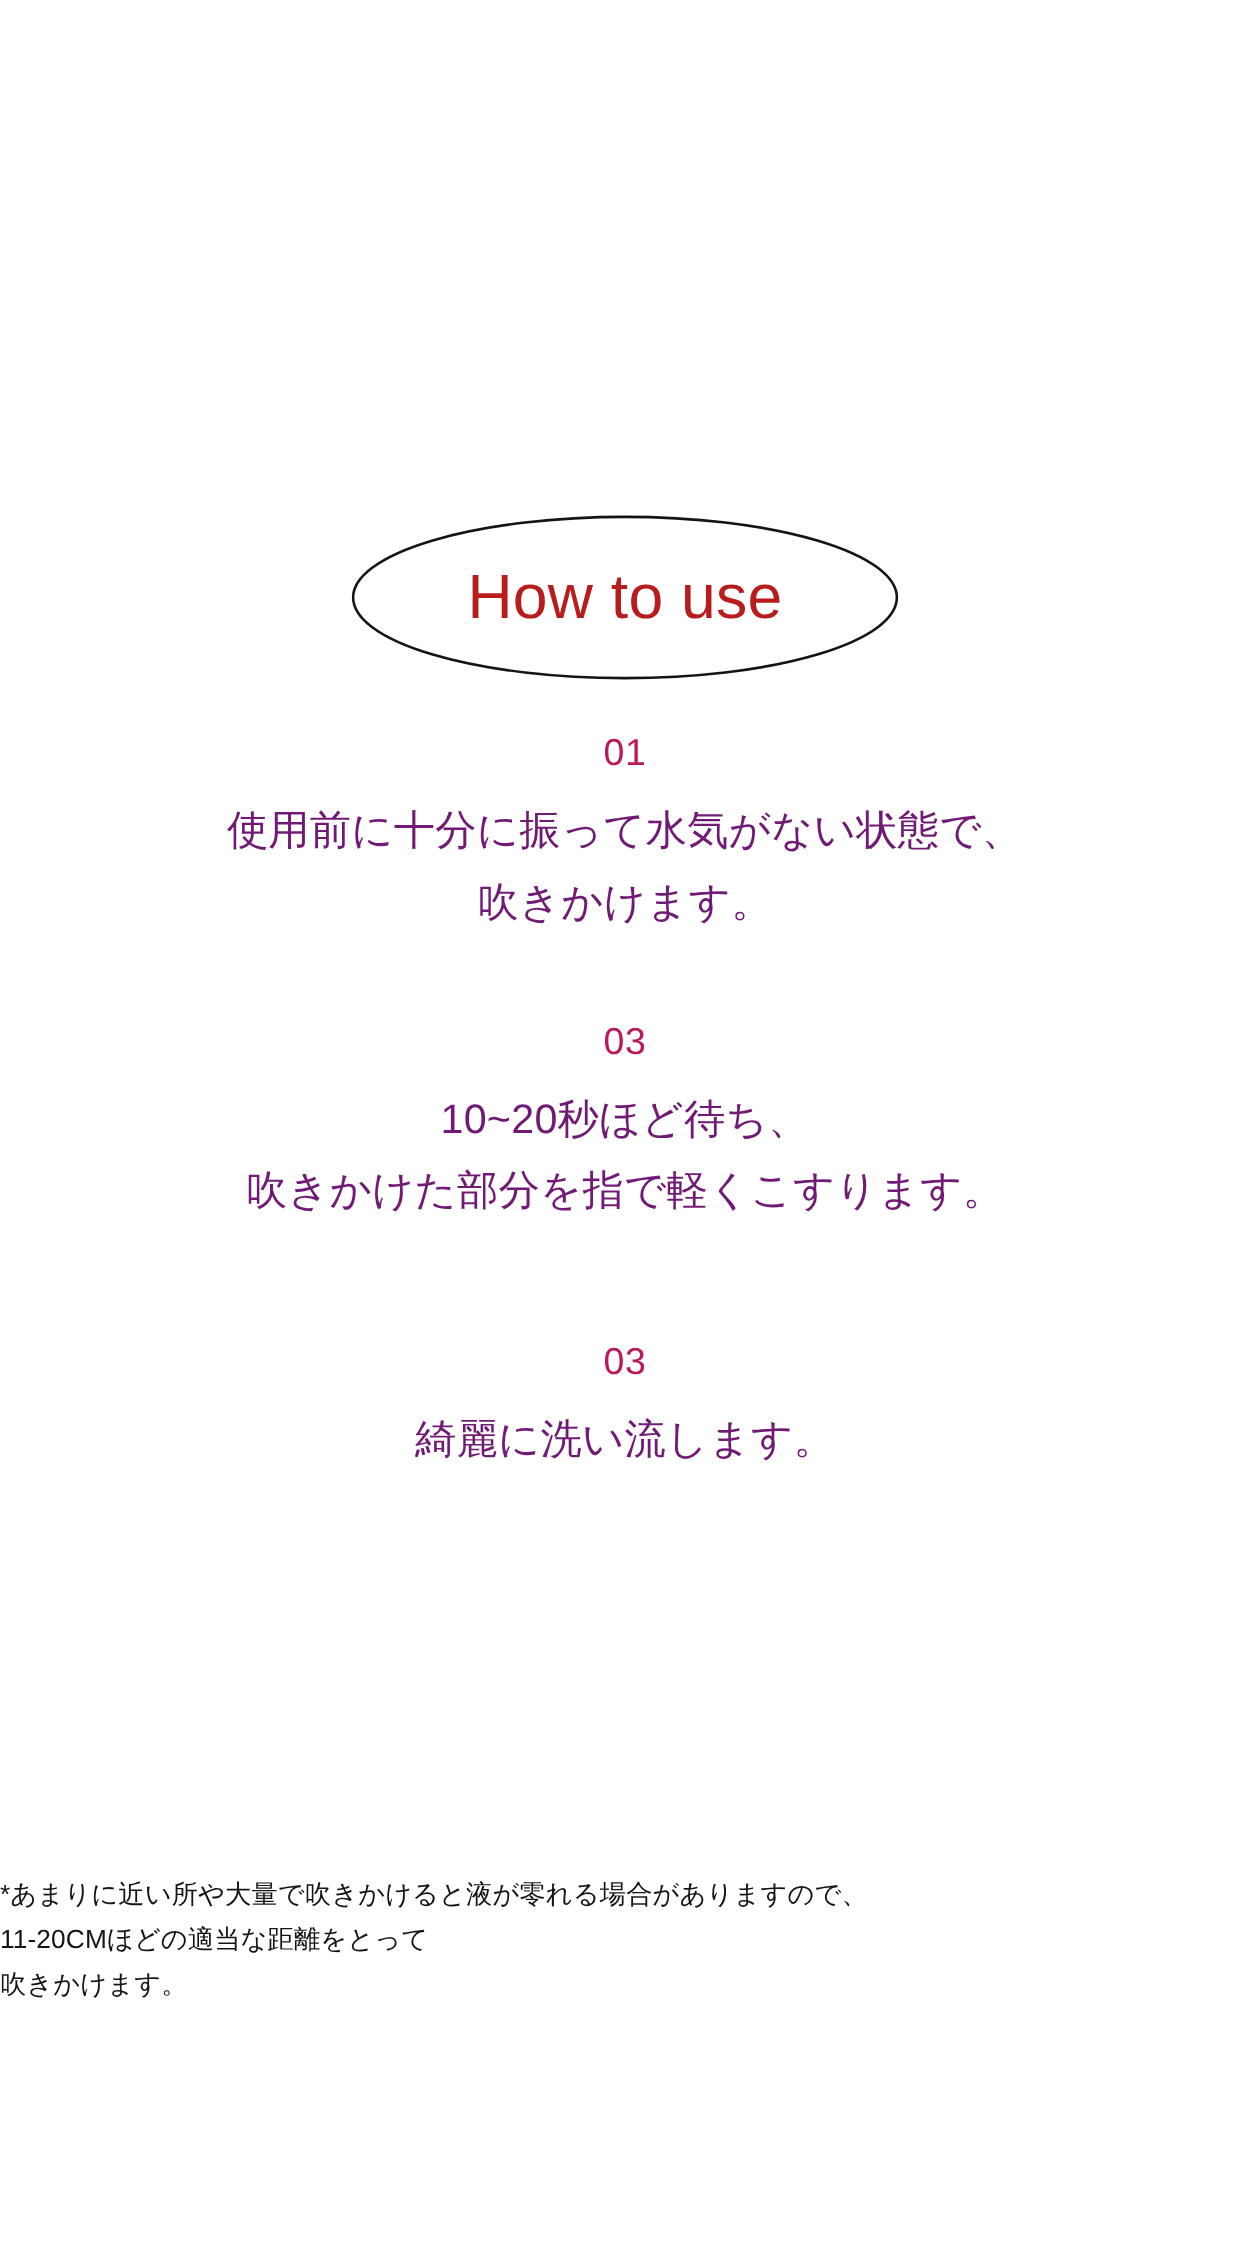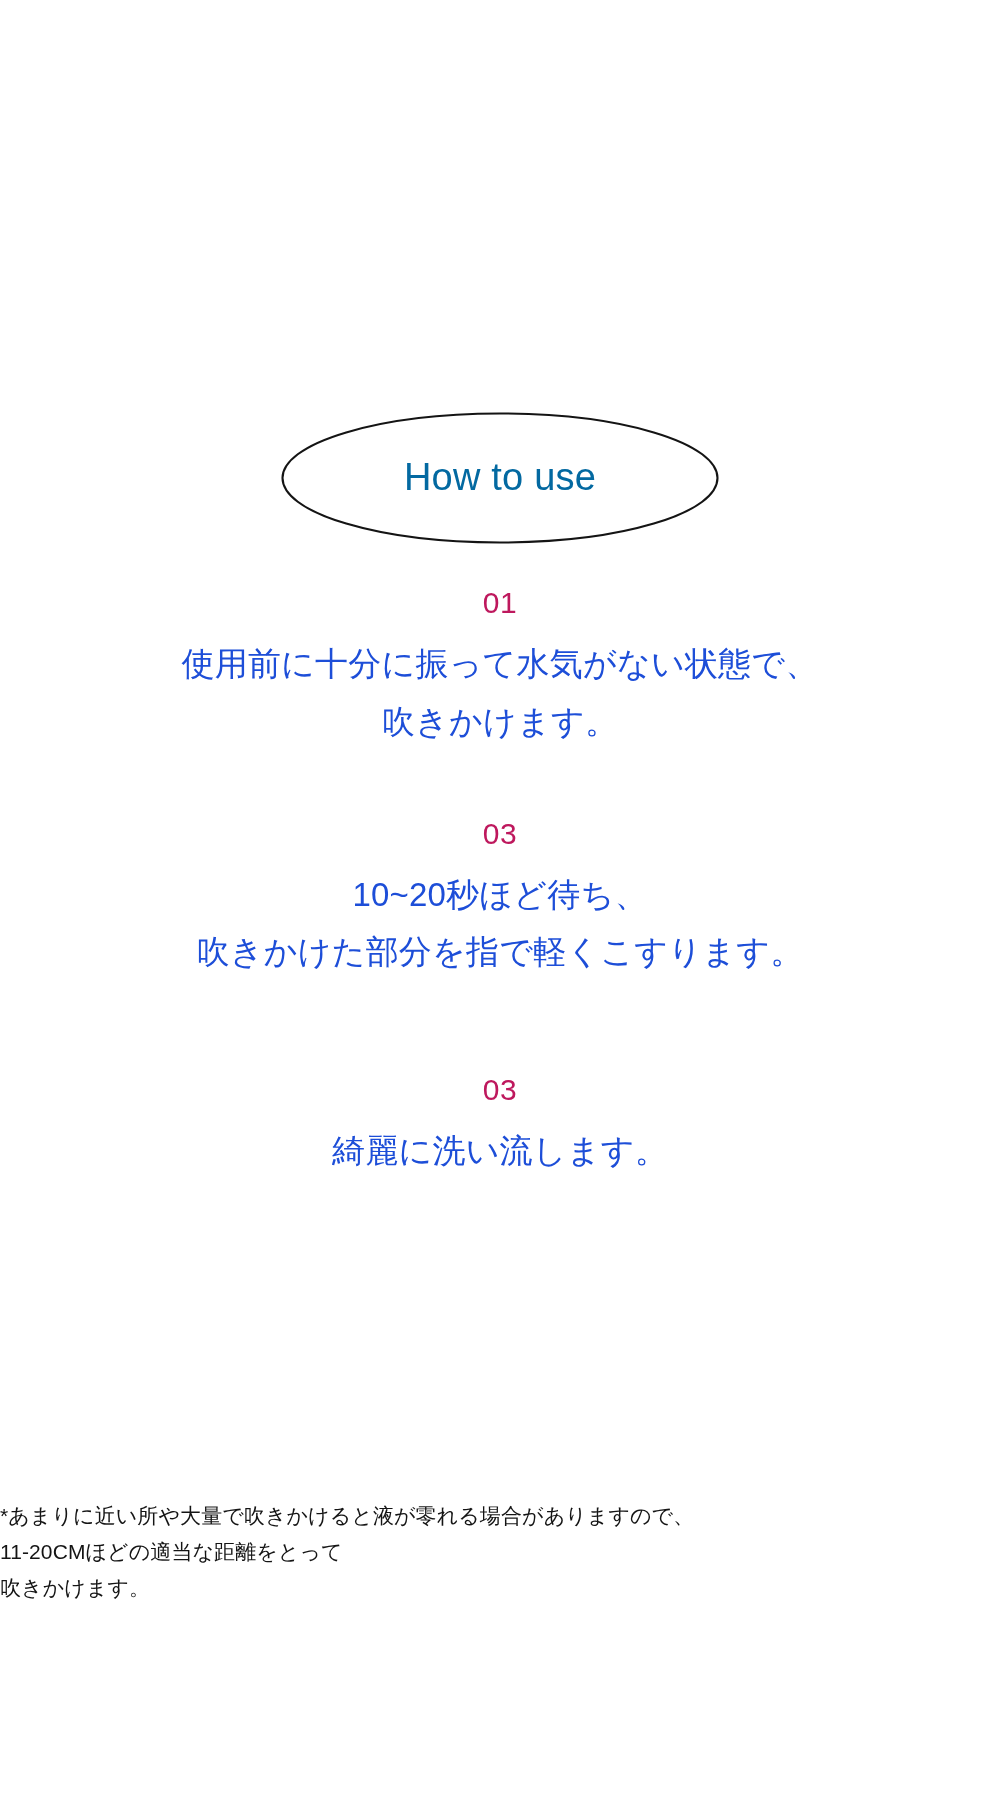--- a/index.html
+++ b/index.html
@@ -52,25 +52,25 @@
     pointer-events: none;
   }
   .title-ellipse ellipse {
     fill: none;
     stroke: #141414;
     stroke-width: 2.1;
   }
   .title-text {
     position: relative;
     z-index: 2;
-    font-size: 38px;
+    font-size: 50px;
     line-height: 1;
     font-weight: 400;
     letter-spacing: 0.2px;
-    color: #0369a1;
+    color: #b91c1c;
     white-space: nowrap;
     transform: translateY(-1px);
   }
 
   
   .steps {
     position: absolute;
     left: 0;
     top: 586px;
     width: 1000px;
@@ -86,21 +86,21 @@
     color: #be185d;
     letter-spacing: 0.6px;
   }
   .step-lines {
     margin-top: 16px;
   }
   .step-line {
     font-size: 33px;
     line-height: 1.75;
     font-weight: 400;
-    color: #1d4ed8;
+    color: #701a75;
     letter-spacing: 0.2px;
     white-space: nowrap;
   }
 
   .step-01 { margin-top: 0px; }
   .step-02 { margin-top: 66px; }
   .step-03 { margin-top: 92px; }
 
   
   .footnote {

